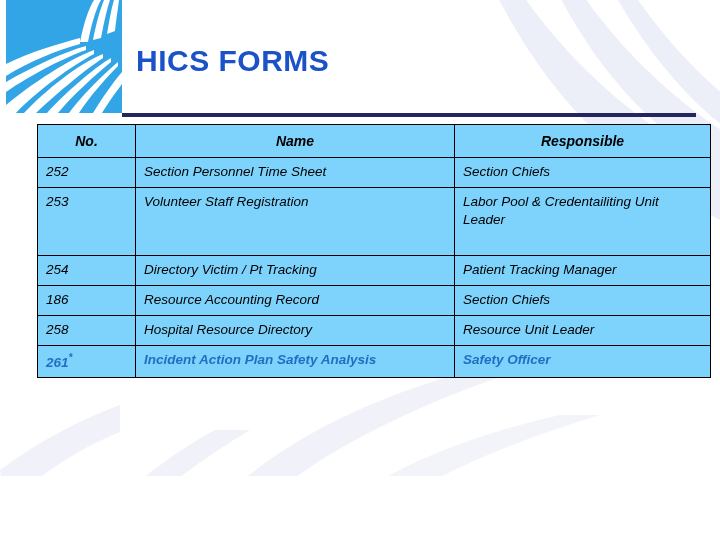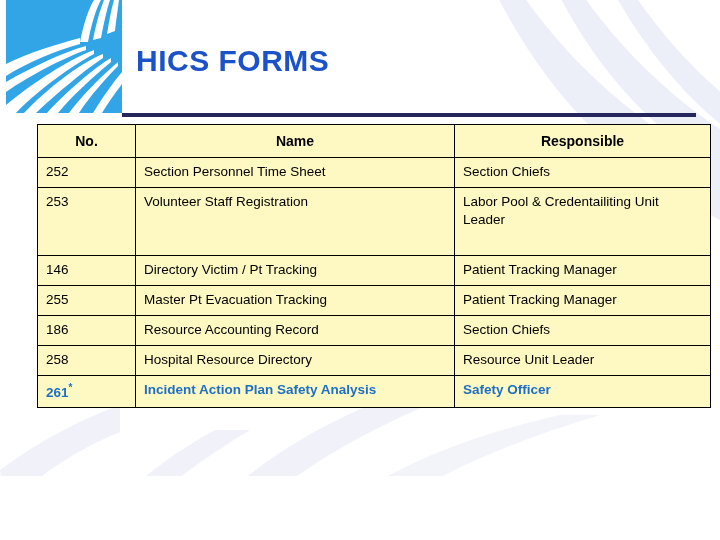--- a/index.html
+++ b/index.html
@@ -72,21 +72,22 @@
     table-layout: fixed;
   }
   #forms-table th,
   #forms-table td {
     border: 1.6px solid #000000;
     padding: 5px 8px 6px 8px;
     font-size: 13.5px;
     color: #000000;
     vertical-align: top;
     line-height: 1.32;
-    background: #fef9c3;
+    background: #7dd3fc;
+    font-style: italic;
   }
   #forms-table thead th {
     text-align: center;
     font-weight: bold;
     font-size: 14px;
     padding-top: 7px;
     padding-bottom: 7px;
   }
   #forms-table td.col-no   { width: 81px;  text-align: left; }
   #forms-table td.col-name { width: 302px; }
@@ -166,27 +167,22 @@
           <td class="col-no">252</td>
           <td class="col-name">Section Personnel Time Sheet</td>
           <td class="col-resp">Section Chiefs</td>
         </tr>
         <tr class="tall">
           <td class="col-no">253</td>
           <td class="col-name">Volunteer Staff Registration</td>
           <td class="col-resp">Labor Pool &amp; Credentailiting Unit Leader</td>
         </tr>
         <tr>
-          <td class="col-no">146</td>
+          <td class="col-no">254</td>
           <td class="col-name">Directory Victim / Pt Tracking</td>
-          <td class="col-resp">Patient Tracking Manager</td>
-        </tr>
-        <tr>
-          <td class="col-no">255</td>
-          <td class="col-name">Master Pt Evacuation Tracking</td>
           <td class="col-resp">Patient Tracking Manager</td>
         </tr>
         <tr>
           <td class="col-no">186</td>
           <td class="col-name">Resource Accounting Record</td>
           <td class="col-resp">Section Chiefs</td>
         </tr>
         <tr>
           <td class="col-no">258</td>
           <td class="col-name">Hospital Resource Directory</td>

